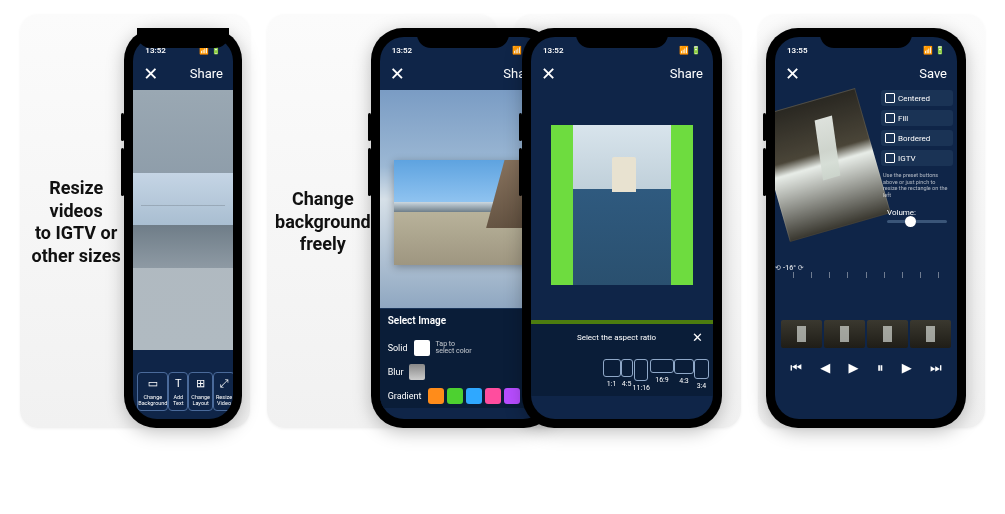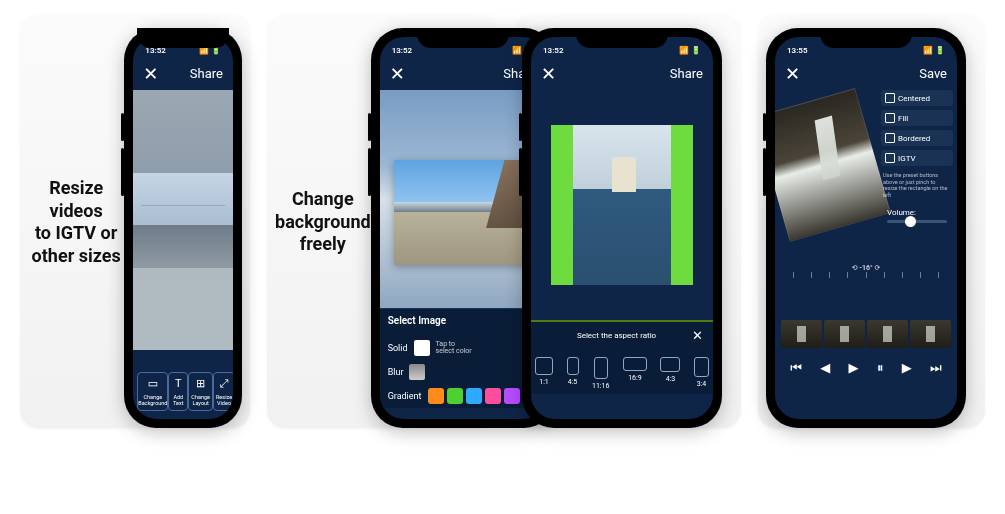--- a/index.html
+++ b/index.html
@@ -37,41 +37,41 @@
 .orow .sw{width:16px;height:16px;background:#fff;border-radius:2px}
 .hint{font-size:7px;opacity:.75;line-height:1}
 .grad{display:flex;gap:3px}
 .grad span{width:16px;height:16px;border-radius:3px}
 
 .s3 .viewport{height:230px;display:flex;align-items:center;justify-content:center}
 .s3 .frame{width:142px;height:160px;display:flex}
 .s3 .pb{width:22px;background:#6edc3f}
 .s3 .pc{flex:1;background:linear-gradient(#d8e4ec 0%,#c0d0da 40%,#2f5a7f 40%,#2a506f 100%);position:relative}
 .s3 .pc::before{content:"";position:absolute;left:40%;top:20%;width:24%;height:22%;background:#e8e2d0;border-radius:2px 2px 0 0}
-.arow{background:#0a1d38;border-top:2px solid #4d7c0f}
+.arow{background:#0a1d38;border-top:4px solid #4d7c0f}
 .arh{display:flex;justify-content:space-between;padding:6px 10px;font-size:8px;align-items:center}
 .arh .xb{font-size:13px;cursor:pointer}
-.abtns{display:flex;justify-content:space-between;padding:8px 4px 4px}
+.abtns{display:flex;justify-content:flex-end;padding:8px 4px 4px}
 .abtn{display:flex;flex-direction:column;align-items:center;gap:3px;cursor:pointer}
 .abtn .r{width:18px;height:18px;border:1.5px solid #8fa8c8;border-radius:3px}
 .abtn .r.w{width:12px}.abtn .r.t{height:22px;width:14px}.abtn .r.ww{width:24px;height:14px}
 .abtn span{font-size:7px}
 
 .s4 .viewport{height:170px;position:relative}
 .s4 .photo{position:absolute;left:-5px;top:10px;width:105px;height:130px;background:linear-gradient(#2a2822 0%,#4a4538 40%,#e8ede8 50%,#3a3830 100%);transform:rotate(-16deg);border:1px solid rgba(255,255,255,.1)}
 .s4 .photo::before{content:"";position:absolute;left:50%;top:15%;width:18px;height:60px;background:linear-gradient(#f0f5f0,#ccd5cc);transform:skewX(-8deg);opacity:.9}
 .s4 .panel{position:absolute;right:4px;top:0;width:72px;display:flex;flex-direction:column;gap:4px}
 .pbtn{display:flex;align-items:center;gap:3px;background:#1a3355;border-radius:3px;padding:3px 4px;font-size:8px;cursor:pointer}
 .pbtn .pi{width:10px;height:10px;border:1px solid #fff;border-radius:1px;display:inline-block}
 .pnote{font-size:5.5px;opacity:.65;line-height:1.2;padding:2px}
 .vol{padding:4px 6px}
 .vol .lbl{font-size:8px;margin-bottom:3px}
 .vslide{height:3px;background:#3a5578;border-radius:2px;position:relative}
 .vslide::after{content:"";position:absolute;left:18px;top:-4px;width:11px;height:11px;border-radius:50%;background:#fff}
-.dial{text-align:center;font-size:7px;padding:4px 0 2px;opacity:.8}
+.dial{text-align:left;font-size:7px;padding:4px 0 2px;opacity:.8}
 .dial .deg{font-weight:600}
 .ticks{display:flex;justify-content:space-between;padding:0 18px;opacity:.5}
 .ticks span{width:1px;height:6px;background:#fff}
 .kf{padding:8px 6px 4px;font-size:9px}
 .tl{display:flex;gap:2px;padding:0 6px 4px}
 .tlf{flex:1;height:28px;background:linear-gradient(#3a382f,#1f1d17);border-radius:2px;position:relative}
 .tlf::after{content:"";position:absolute;left:40%;top:20%;width:20%;height:60%;background:rgba(240,245,240,.6)}
 .pctl{display:flex;justify-content:space-around;padding:8px 6px;font-size:13px}
 .pctl span{cursor:pointer}
 </style>

